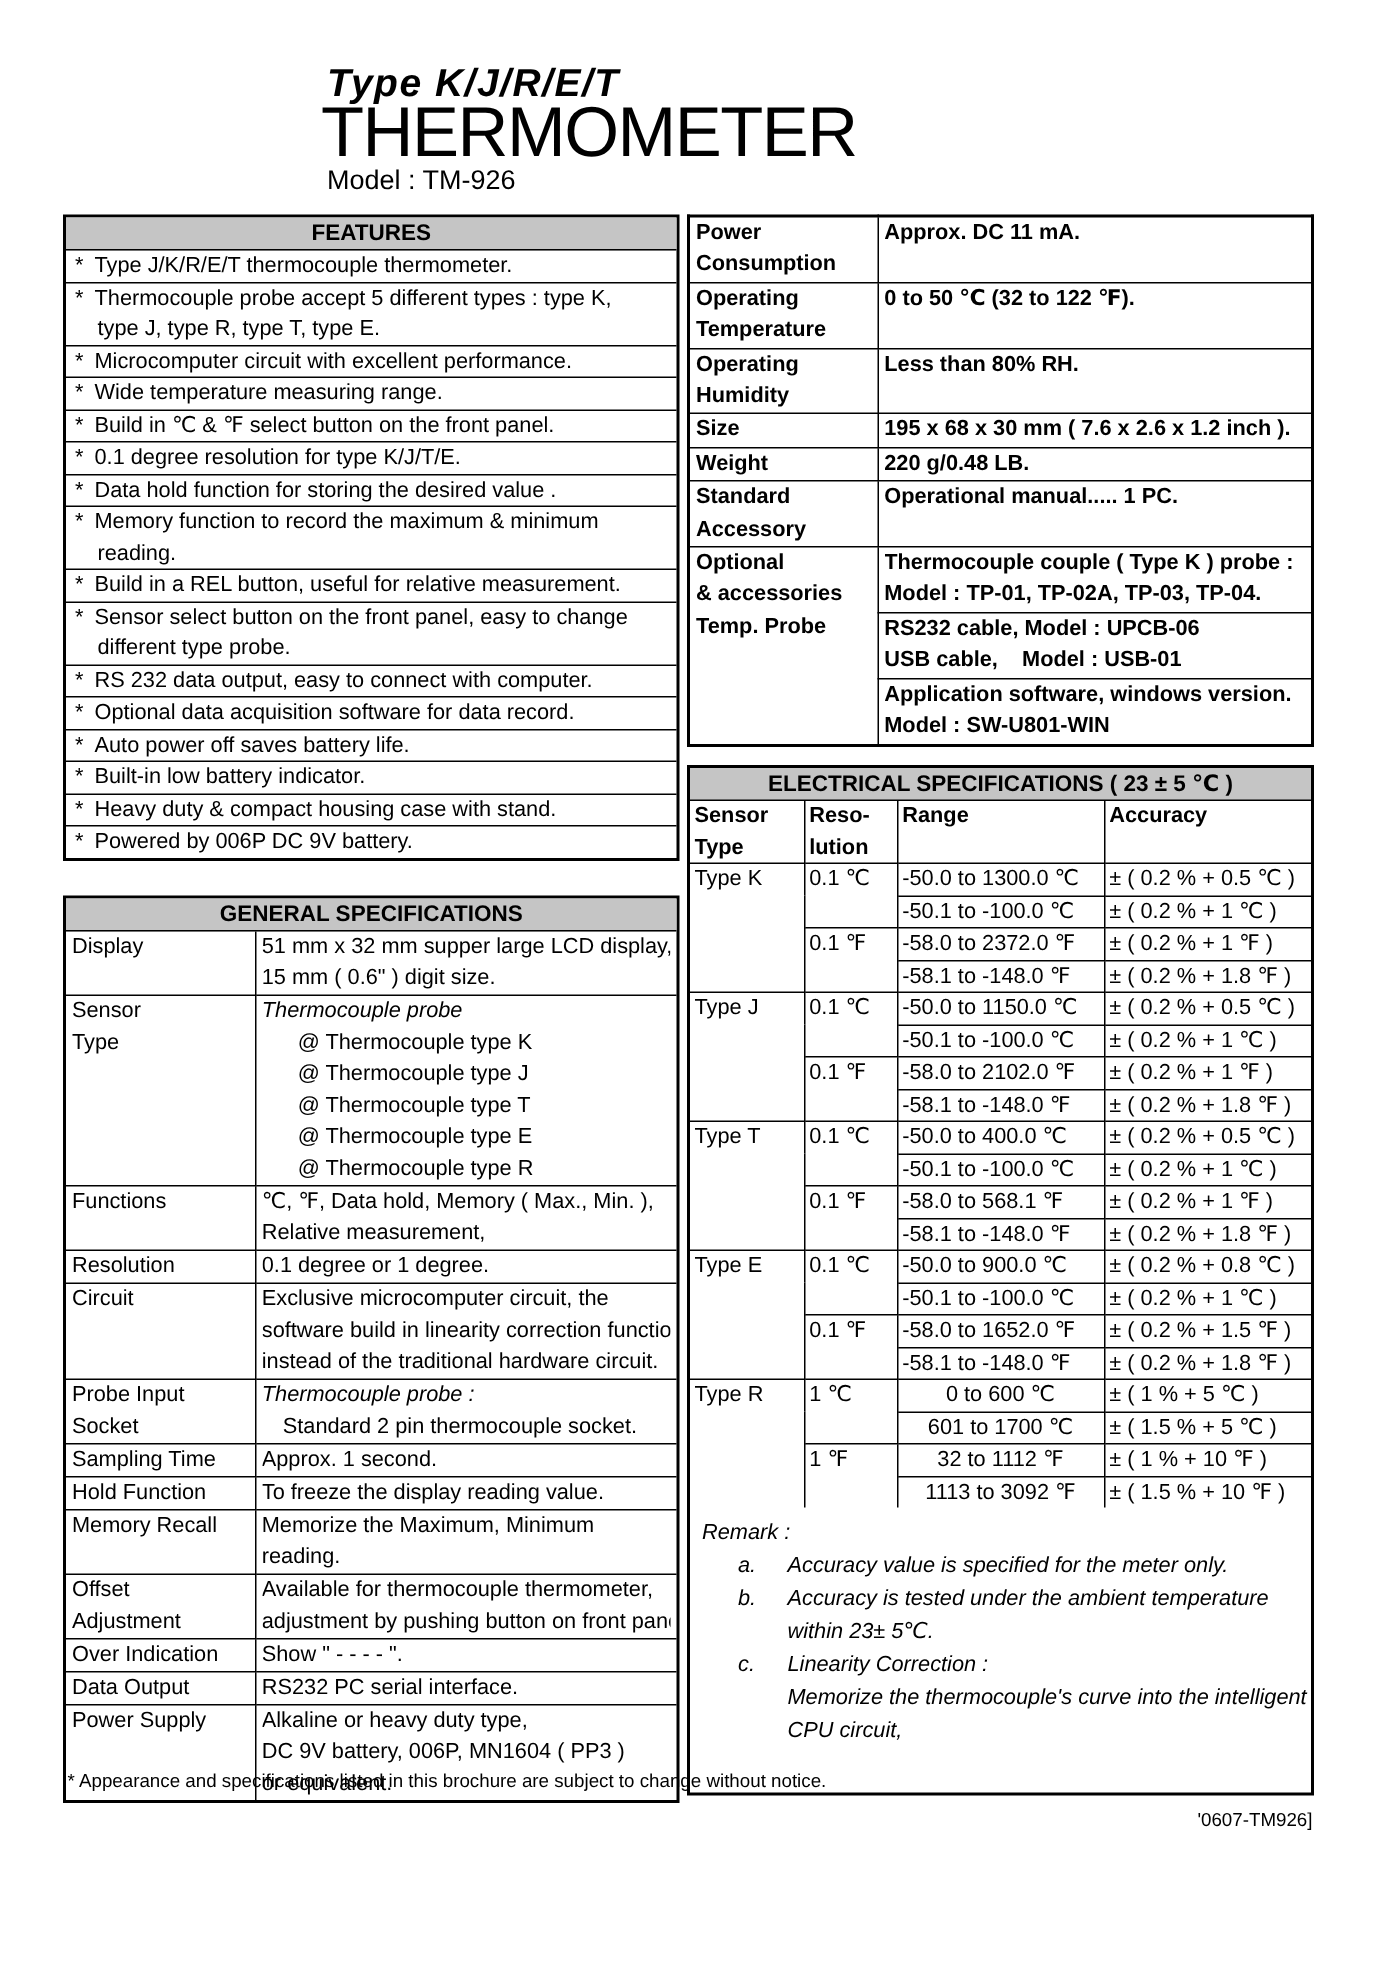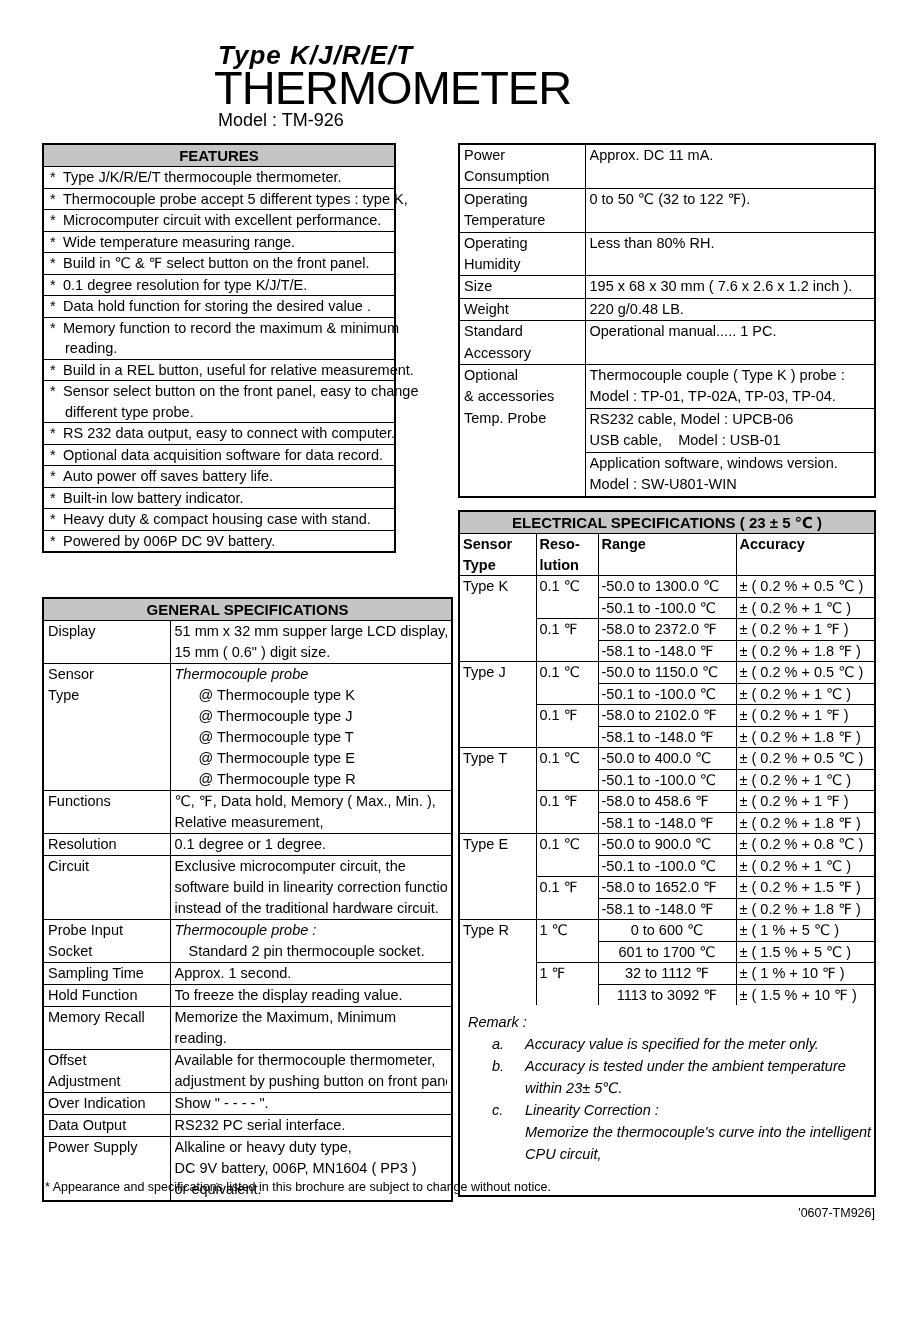--- a/index.html
+++ b/index.html
@@ -19,35 +19,35 @@
   
   .box { position:absolute; border:2px solid #000; background:#fff; }
   .sec-title {
     background:#c5c5c5; border-bottom:1px solid #000;
     text-align:center; font-weight:bold; font-size:15px; line-height:21px;
   }
 
   .ln { line-height:21px; white-space:pre; overflow:hidden; }
 
   
-  #features { left:42px; top:143px; width:354px; }
+  #features { left:42px; top:143px; width:411px; }
   .feat-row { border-top:1px solid #000; }
   .feat-row:first-of-type { border-top:none; }
   .feat-line { line-height:20.5px; white-space:pre; padding-left:19px; position:relative; }
   .feat-line .ast { position:absolute; left:6px; top:0; }
   .feat-line.cont { padding-left:21px; }
 
   
   table { border-collapse:collapse; table-layout:fixed; width:100%; border-style:hidden; }
   td { border:1px solid #000; vertical-align:top; padding:0 4px; }
   td .ln { line-height:21px; }
 
   
   #right-top { left:458px; top:143px; width:418px; border:2px solid #000; }
-  #right-top td .ln { line-height:21.4px; }
+  #right-top td .ln { line-height:21.4px;font-weight:bold; }
 
   
   #general { left:42px; top:597px; width:411px; }
 
   .ital { font-style:italic; }
   .ind1 { padding-left:14px; }
   .ind2 { padding-left:24px; }
 
   
   #electrical { left:458px; top:510px; width:418px; height:687px; display:flex; flex-direction:column; }
@@ -75,20 +75,21 @@
 <div class="abs model-line">Model : TM-926</div>
 
 <section class="box" id="features">
   <div class="sec-title">FEATURES</div>
   <div id="features-body">
       <div class="feat-row">
         <div class="feat-line"><span class="ast">*</span><span>Type J/K/R/E/T thermocouple thermometer.</span></div>
       </div>
       <div class="feat-row">
         <div class="feat-line"><span class="ast">*</span><span>Thermocouple probe accept 5 different types : type K,</span></div>
+        <div class="feat-line cont"><span>type J, type R, type T, type E.</span></div>
       </div>
       <div class="feat-row">
         <div class="feat-line"><span class="ast">*</span><span>Microcomputer circuit with excellent performance.</span></div>
       </div>
       <div class="feat-row">
         <div class="feat-line"><span class="ast">*</span><span>Wide temperature measuring range.</span></div>
       </div>
       <div class="feat-row">
         <div class="feat-line"><span class="ast">*</span><span>Build in ℃ &amp; ℉ select button on the front panel.</span></div>
       </div>
@@ -475,21 +476,21 @@
           </td>
           <td>
             <div class="ln">± ( 0.2 % + 1 ℃ )</div>
           </td>
         </tr>
         <tr>
           <td rowspan="2">
             <div class="ln">0.1 ℉</div>
           </td>
           <td>
-            <div class="ln">-58.0 to 458.6 ℉</div>
+            <div class="ln">-58.0 to 568.1 ℉</div>
           </td>
           <td>
             <div class="ln">± ( 0.2 % + 1 ℉ )</div>
           </td>
         </tr>
         <tr>
           <td>
             <div class="ln">-58.1 to -148.0 ℉</div>
           </td>
           <td>

